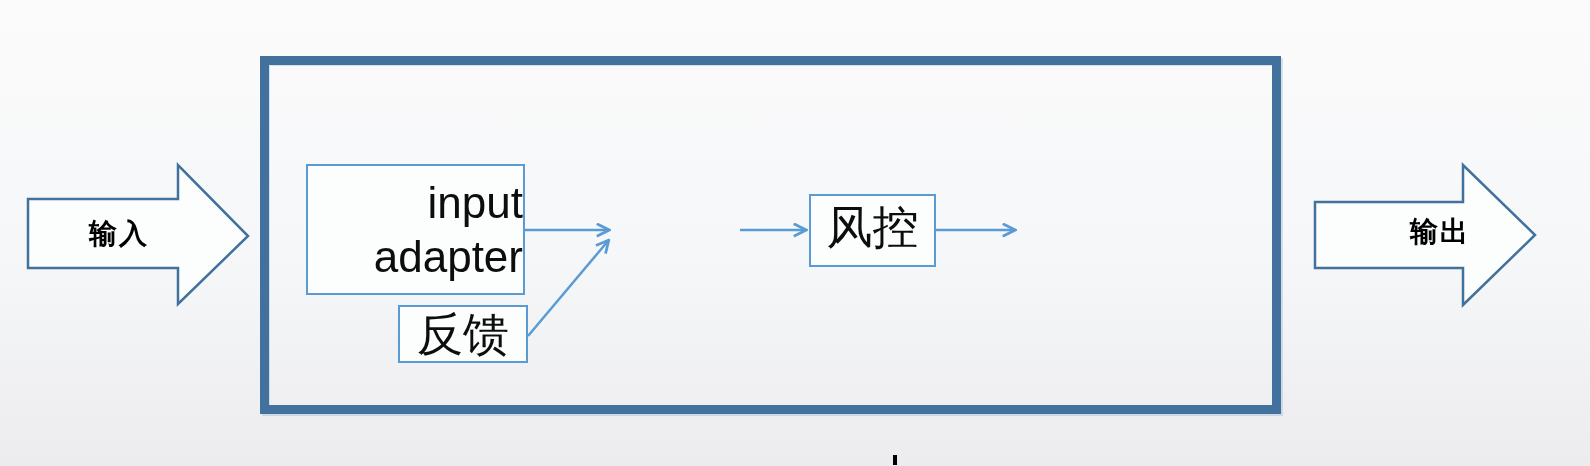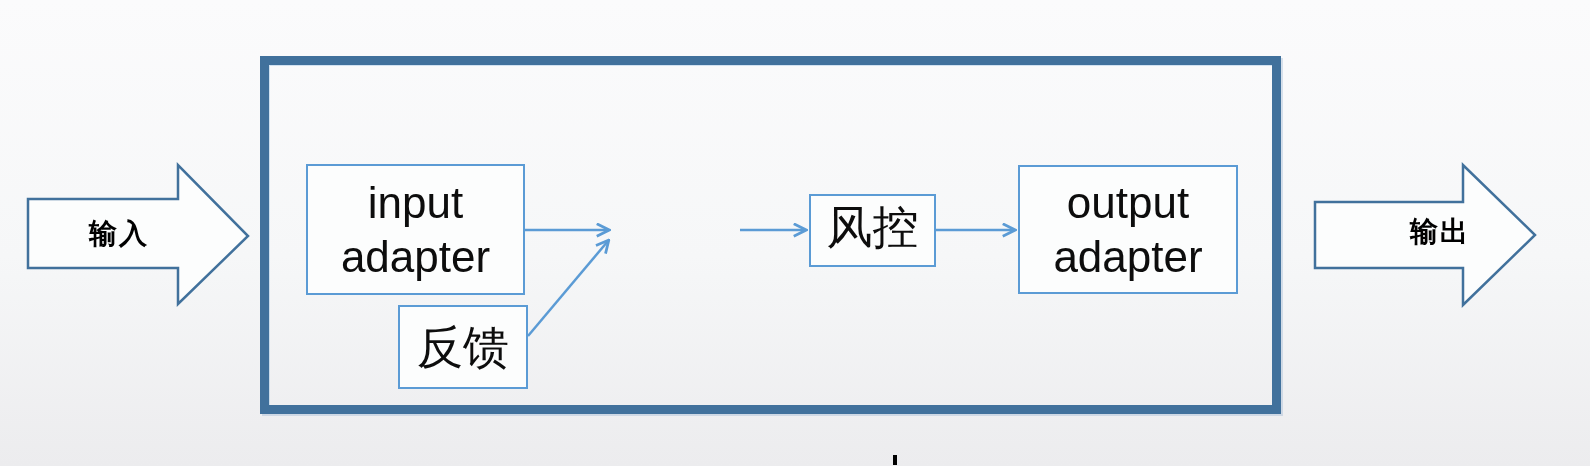--- a/index.html
+++ b/index.html
@@ -19,26 +19,26 @@
     box-sizing: border-box; border: 9px solid #41719C;
     box-shadow: 2px 2px 0 rgba(145,175,205,0.35), inset 1px 1px 0 rgba(91,155,213,0.25);
     z-index: 1;
   }
   .node {
     position: absolute; box-sizing: border-box;
     border: 2px solid #5B9BD5; background: #fcfdfd;
     color: #0d0d0d; display: flex; align-items: center; z-index: 3;
   }
   .node-center { justify-content: center; text-align: center; font-size: 46px; line-height: 1; }
-  .node-adapter { justify-content: flex-start; text-align: center; font-size: 44px; line-height: 1.22; padding-left: 0; }
+  .node-adapter { justify-content: flex-start; text-align: right; font-size: 44px; line-height: 1.22; padding-left: 0; }
   .node-input-adapter  { left: 306px;  top: 164px; width: 219px; height: 131px; }
   .node-strategy       { left: 612px;  top: 195px; width: 128px; height: 70px;  }
   .node-risk-control   { left: 809px;  top: 194px; width: 127px; height: 73px; font-family: Liberation Mono, monospace;  }
   .node-output-adapter { left: 1018px; top: 165px; width: 220px; height: 129px; }
-  .node-feedback       { left: 398px;  top: 305px; width: 130px; height: 84px;  }
+  .node-feedback       { left: 398px;  top: 305px; width: 130px; height: 58px;  }
   .arrow-label {
     position: absolute; display: flex; align-items: center; justify-content: center;
     font-size: 28px; font-weight: bold; color: #000; z-index: 4; letter-spacing: 2px; padding-left: 16px;
   }
   .arrow-label-input  { left: 28px;   top: 199px; width: 150px; height: 69px; }
   .arrow-label-output { left: 1315px; top: 202px; width: 148px; height: 60px; margin-left: 35px; }
   .caret-mark {
     position: absolute; left: 893px; top: 455px; width: 4px; height: 10px;
     background: #000; z-index: 5;
   }
@@ -72,23 +72,20 @@
 
   <div class="node node-adapter node-input-adapter">
     <span>input adapter</span>
   </div>
 
 
   <div class="node node-center node-risk-control">
     <span>风控</span>
   </div>
 
-  <div class="node node-adapter node-output-adapter">
-    <span>output adapter</span>
-  </div>
 
   <div class="node node-center node-feedback">
     <span>反馈</span>
   </div>
 
   <div class="arrow-label arrow-label-input">输入</div>
 
   <div class="arrow-label arrow-label-output">输出</div>
 
   <div class="caret-mark"></div>

